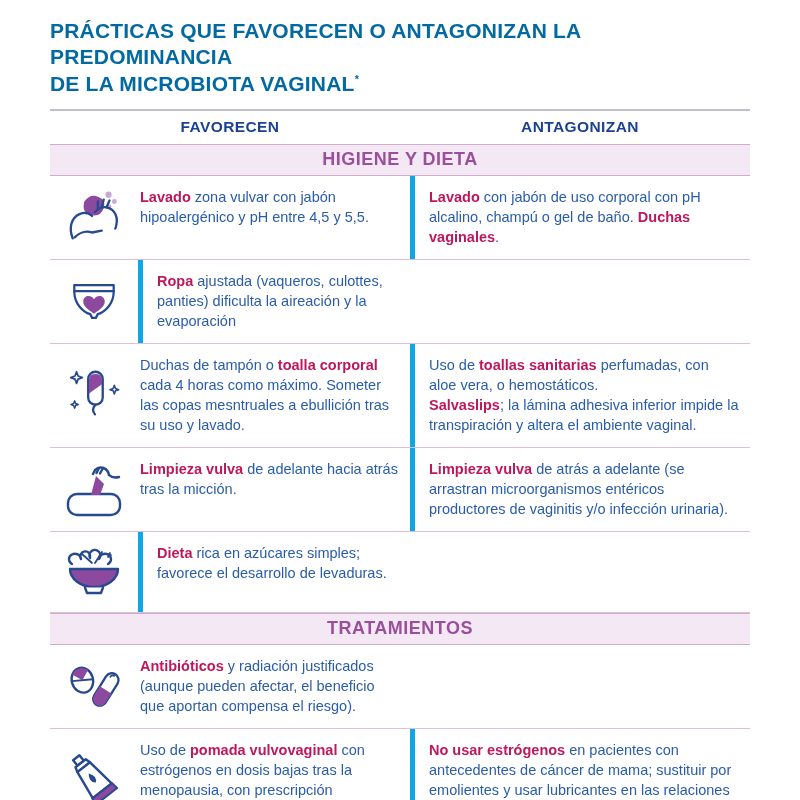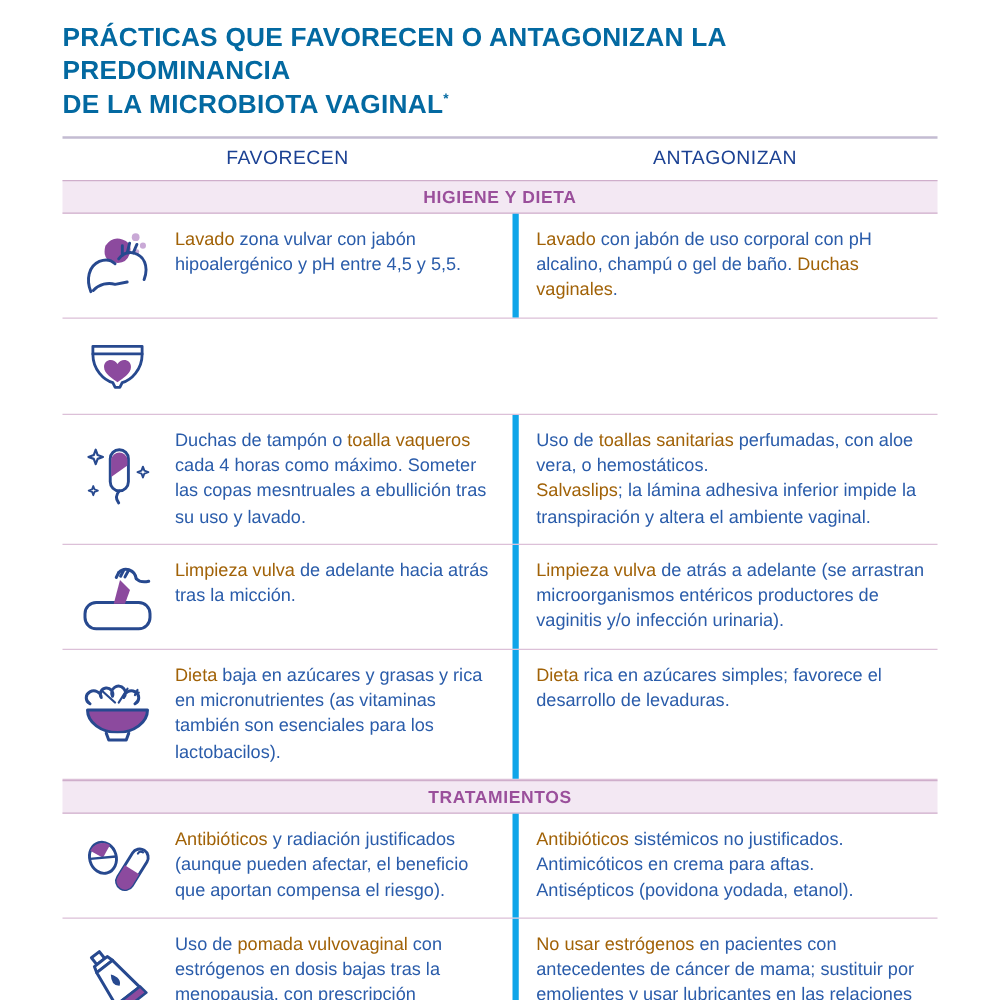--- a/index.html
+++ b/index.html
@@ -13,39 +13,39 @@
     color:#0369a1;text-align:left;font-weight:bold;
     font-size:21px;line-height:1.25;margin:6px 0 12px 0;letter-spacing:.2px;
   }
   .title sup{font-size:11px;vertical-align:super;}
   .col-headers{
     display:grid;grid-template-columns:360px 340px;
     border-top:2px solid #c3bcd2;
     padding:7px 0 8px 0;
   }
   .col-h{
-    text-align:center;color:#1b4193;font-weight:normal;font-size:15.5px;letter-spacing:.4px;
+    text-align:center;color:#1b4193;font-weight:bold;font-size:15.5px;letter-spacing:.4px;
   }
   .section-bar{
     background:#f3e8f3;color:#9a4f9b;font-weight:bold;
-    font-size:14px;text-align:center;padding:4px 0 5px 0;letter-spacing:.5px;
+    font-size:18px;text-align:center;padding:4px 0 5px 0;letter-spacing:.5px;
     border-top:1px solid #cfaecb;border-bottom:1px solid #cfaecb;
   }
   .row{
     display:grid;grid-template-columns:88px 272px 340px;
     border-bottom:1px solid #dcc0d8;
   }
   .icon-cell{display:flex;align-items:center;justify-content:center;padding:8px 4px;}
   .text-cell{
     padding:11px 10px 11px 2px;color:#2a5caa;font-size:14.5px;line-height:1.4;
     display:flex;flex-direction:column;justify-content:flex-start;
   }
   .text-cell .inner{display:block;}
   .text-cell.right{border-left:5px solid #0ea5e9;padding-left:14px;}
-  .b{font-weight:normal;color:#a16207;}
+  .b{font-weight:bold;color:#be185d;}
   svg{display:block;}
 </style>
 </head>
 <body>
 
 <div class="page">
   <h1 class="title"><span>PRÁCTICAS QUE FAVORECEN O ANTAGONIZAN LA PREDOMINANCIA</span><br>
     <span>DE LA MICROBIOTA VAGINAL</span><sup>*</sup>
   </h1>
 
@@ -77,34 +77,37 @@
           </div>
         </div>
         <div class="row">
           <div class="icon-cell">
             <svg width="60" height="60" viewBox="0 0 64 64">
               <path d="M11 15 h42 v7 c0 13 -9.5 22 -17 24 l-2 4 h-4 l-2 -4 c-7.5 -2 -17 -11 -17 -24 z" fill="none" stroke="#27498f" stroke-width="2.4" stroke-linecap="round" stroke-linejoin="round"></path>
               <path d="M11 21.5 h42" fill="none" stroke="#27498f" stroke-width="2.4" stroke-linecap="round" stroke-linejoin="round"></path>
               <path d="M32 30 c-3.5 -5.5 -11.5 -3.8 -11.5 2.6 c0 5.8 7.2 9.8 11.5 13 c4.3 -3.2 11.5 -7.2 11.5 -13 c0 -6.4 -8 -8.1 -11.5 -2.6 z" fill="#8c4a9e"></path>
             </svg>
           </div>
+          <div class="text-cell right">
+            <span class="inner"><span class="b">Ropa</span><span> ajustada (vaqueros, culottes, panties) dificulta la aireación y la evaporación</span></span>
+          </div>
         </div>
         <div class="row">
           <div class="icon-cell">
             <svg width="62" height="62" viewBox="0 0 64 64">
               <rect x="26" y="8" width="15" height="34" rx="7.5" fill="none" stroke="#27498f" stroke-width="2.4" stroke-linecap="round" stroke-linejoin="round"></rect>
               <path d="M26.8 16 a6.8 6.8 0 0 1 13.4 0 v5 l-13.4 9.5 z" fill="#8c4a9e"></path>
               <path d="M33.5 42 q-4.5 5 -0.5 10" fill="none" stroke="#27498f" stroke-width="2.4" stroke-linecap="round" stroke-linejoin="round"></path>
               <path d="M14 8 l1.6 4.4 L20 14 l-4.4 1.6 L14 20 l-1.6 -4.4 L8 14 l4.4 -1.6 z" fill="none" stroke="#27498f" stroke-width="1.8" stroke-linejoin="round"></path>
               <path d="M53 22 l1.2 3.3 3.3 1.2 -3.3 1.2 -1.2 3.3 -1.2 -3.3 -3.3 -1.2 3.3 -1.2 z" fill="none" stroke="#27498f" stroke-width="1.6" stroke-linejoin="round"></path>
               <path d="M12 38 l1 2.8 2.8 1 -2.8 1 -1 2.8 -1 -2.8 -2.8 -1 2.8 -1 z" fill="none" stroke="#27498f" stroke-width="1.5" stroke-linejoin="round"></path>
             </svg>
           </div>
           <div class="text-cell left">
-            <span class="inner"><span>Duchas de tampón o </span><span class="b">toalla vaqueros</span><span> cada 4 horas como máximo. Someter las copas mesntruales a ebullición tras su uso y lavado.</span></span>
+            <span class="inner"><span>Duchas de tampón o </span><span class="b">toalla corporal</span><span> cada 4 horas como máximo. Someter las copas mesntruales a ebullición tras su uso y lavado.</span></span>
           </div>
           <div class="text-cell right">
             <span class="inner"><span>Uso de </span><span class="b">toallas sanitarias</span><span> perfumadas, con aloe vera, o hemostáticos.</span><br><span class="b">Salvaslips</span><span>; la lámina adhesiva inferior impide la transpiración y altera el ambiente vaginal.</span></span>
           </div>
         </div>
         <div class="row">
           <div class="icon-cell">
             <svg width="64" height="64" viewBox="0 0 64 64">
               <rect x="6" y="37" width="52" height="21" rx="9" fill="#fff" stroke="#27498f" stroke-width="2.4" stroke-linecap="round" stroke-linejoin="round"></rect>
               <path d="M29 38 L34 19 l8 8 -4 11 z" fill="#8c4a9e"></path>
@@ -121,23 +124,20 @@
         </div>
         <div class="row">
           <div class="icon-cell">
             <svg width="64" height="64" viewBox="0 0 64 64">
               <path d="M10 24 a6 5.5 0 1 1 9 -5 a5 5 0 1 1 9 -1 a5.5 5.5 0 1 1 9 1 a6 5.5 0 1 1 9 5" fill="none" stroke="#27498f" stroke-width="2.4" stroke-linecap="round" stroke-linejoin="round"></path>
               <path d="M20 14 l10 9 M40 12 l-7 11 M46 17 l2 -4 m-3 1 l4 1" fill="none" stroke="#27498f" stroke-width="1.8" stroke-linecap="round"></path>
               <path d="M8 29 h48 a24 18 0 0 1 -48 0 z" fill="#8c4a9e" stroke="#27498f" stroke-width="2.4" stroke-linejoin="round"></path>
               <path d="M23 47.5 l2 5.5 h14 l2 -5.5" fill="#fff" stroke="#27498f" stroke-width="2.4" stroke-linecap="round" stroke-linejoin="round"></path>
             </svg>
           </div>
-          <div class="text-cell left">
-            <span class="inner"><span class="b">Dieta</span><span> baja en azúcares y grasas y rica en micronutrientes (as vitaminas también son esenciales para los lactobacilos).</span></span>
-          </div>
           <div class="text-cell right">
             <span class="inner"><span class="b">Dieta</span><span> rica en azúcares simples; favorece el desarrollo de levaduras.</span></span>
           </div>
         </div>
         <div class="section-bar">TRATAMIENTOS</div>
         <div class="row">
           <div class="icon-cell">
             <svg width="62" height="62" viewBox="0 0 64 64">
               <g transform="rotate(-16 20 26)">
                 <ellipse cx="20" cy="26" rx="11" ry="13" fill="#fff" stroke="#27498f" stroke-width="2.4" stroke-linecap="round" stroke-linejoin="round"></ellipse>
@@ -146,23 +146,20 @@
               </g>
               <g transform="rotate(32 44 36)">
                 <rect x="37" y="17" width="14" height="37" rx="7" fill="#fff" stroke="#27498f" stroke-width="2.4" stroke-linecap="round" stroke-linejoin="round"></rect>
                 <path d="M37 36 h14 v11 a7 7 0 0 1 -14 0 z" fill="#8c4a9e"></path>
                 <path d="M41 22 q0 -3 3 -3" fill="none" stroke="#27498f" stroke-width="1.8" stroke-linecap="round"></path>
               </g>
             </svg>
           </div>
           <div class="text-cell left">
             <span class="inner"><span class="b">Antibióticos</span><span> y radiación justificados (aunque pueden afectar, el beneficio que aportan compensa el riesgo).</span></span>
-          </div>
-          <div class="text-cell right">
-            <span class="inner"><span class="b">Antibióticos</span><span>  sistémicos no justificados.</span><br><span>Antimicóticos en crema para aftas.</span><br><span>Antisépticos (povidona yodada, etanol).</span></span>
           </div>
         </div>
         <div class="row">
           <div class="icon-cell">
             <svg width="64" height="64" viewBox="0 0 64 64">
               <g transform="rotate(-38 32 34)">
                 <rect x="29" y="4" width="8" height="7" fill="#fff" stroke="#27498f" stroke-width="2.4" stroke-linecap="round" stroke-linejoin="round"></rect>
                 <path d="M26.5 11 h13 l1.5 5 h-16 z" fill="#fff" stroke="#27498f" stroke-width="2.4" stroke-linecap="round" stroke-linejoin="round"></path>
                 <path d="M25 16 h16 l4 30 h-24 z" fill="#fff" stroke="#27498f" stroke-width="2.4" stroke-linecap="round" stroke-linejoin="round"></path>
                 <path d="M20.5 46 h25 l1 7 h-27 z" fill="#8c4a9e" stroke="#27498f" stroke-width="2" stroke-linejoin="round"></path>

